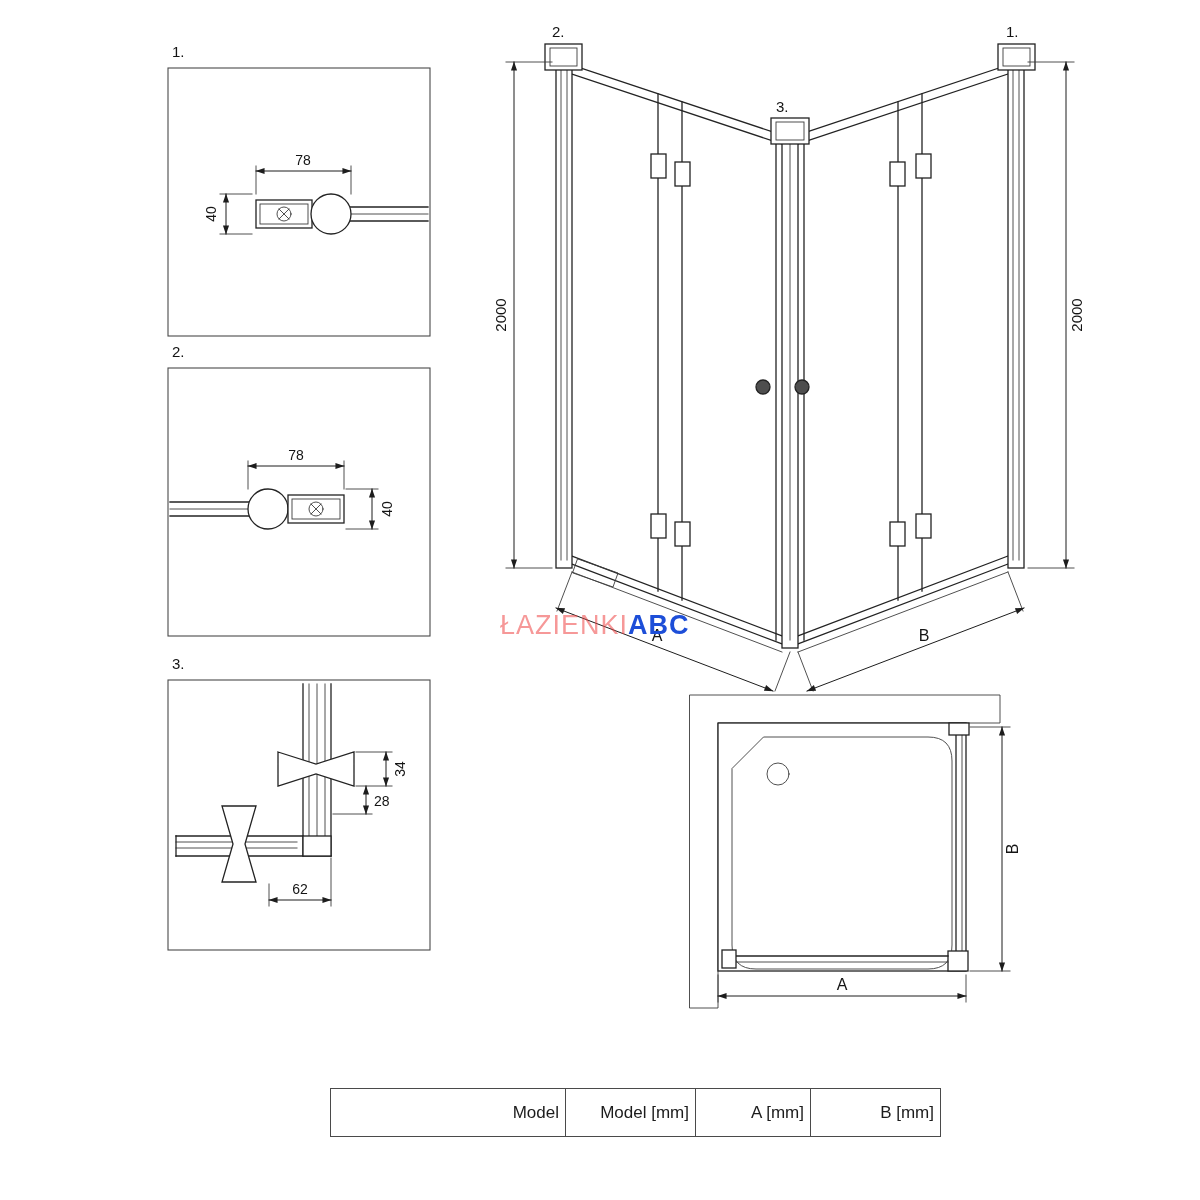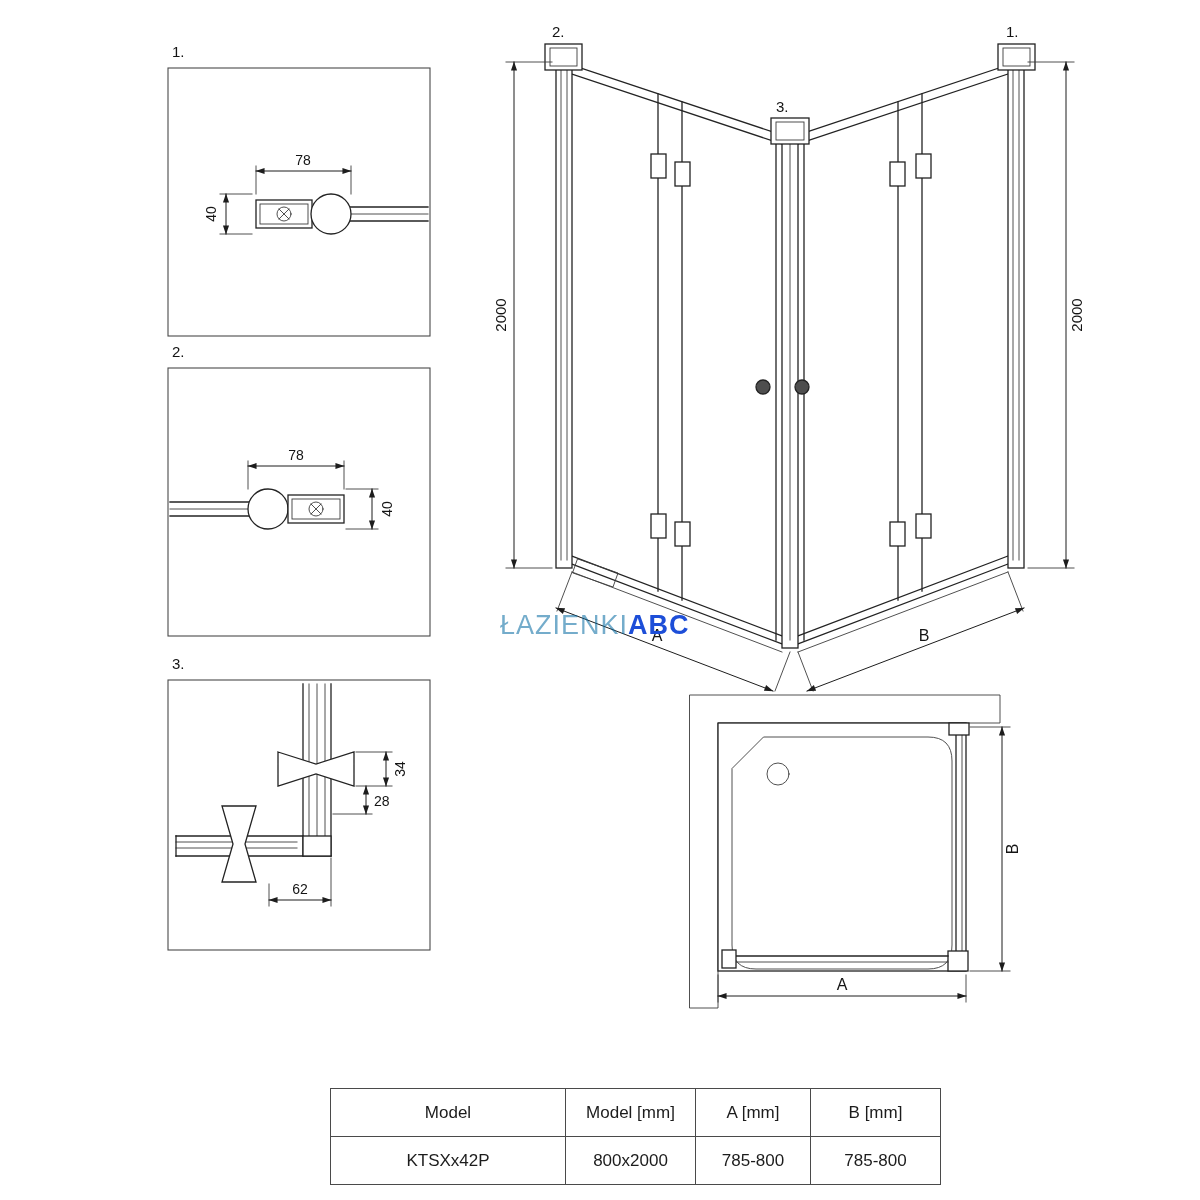--- a/index.html
+++ b/index.html
@@ -10,23 +10,23 @@
   .lnset .thin{stroke-width:0.9;stroke:#3c3c3c}
   .lnset .dim{stroke-width:1;stroke:#1d1d1d}
   .lnset .frame{stroke:#4a4a4a;stroke-width:1.1}
   .lnset .fillw{fill:#fff}
   .lnset .dark{fill:#4e4e4e}
   .dimtxt{font-size:14px}
   .dimtxt-lg{font-size:15px}
   .ablabel{font-size:16px}
   .callout{font-size:15px}
   .spec-table{position:absolute;left:330px;top:1088px;border-collapse:collapse;background:#fff}
-  .spec-table th,.spec-table td{border:1px solid #4a4a4a;height:47px;font-size:17px;font-weight:400;color:#1c1c1c;text-align:center;padding:0 6px;font-family:"Liberation Sans",sans-serif}
+  .spec-table th,.spec-table td{border:1px solid #4a4a4a;height:47px;font-size:17px;font-weight:400;color:#1c1c1c;text-align:right;padding:0 6px;font-family:"Liberation Sans",sans-serif}
   .watermark{position:absolute;left:500px;top:610px;font-size:27px;letter-spacing:1px;white-space:nowrap}
-  .wm-prefix{color:#0369a1;opacity:.55}
+  .wm-prefix{color:#ef4444;opacity:.55}
   .wm-brand{color:#9cbf5f;font-weight:700}
 </style>
 </head>
 <body>
 
 <div class="canvas">
 
 <svg width="1200" height="1200" viewBox="0 0 1200 1200">
   <defs>
     <marker id="arr" viewBox="0 0 10 10" refX="9.5" refY="5" markerWidth="12" markerHeight="9" orient="auto-start-reverse" markerUnits="userSpaceOnUse">
@@ -267,22 +267,16 @@
         <col style="width:115px">
         <col style="width:130px">
   </colgroup>
   <tbody>
         <tr>
     <th>Model</th>
     <th>Model [mm]</th>
     <th>A [mm]</th>
     <th>B [mm]</th>
   </tr>
-  <tr>
-    <td>KTSXx42P</td>
-    <td>800x2000</td>
-    <td>785-800</td>
-    <td>785-800</td>
-  </tr>
 </tbody>
     </table>
 
 </div>
 
 </body></html>

